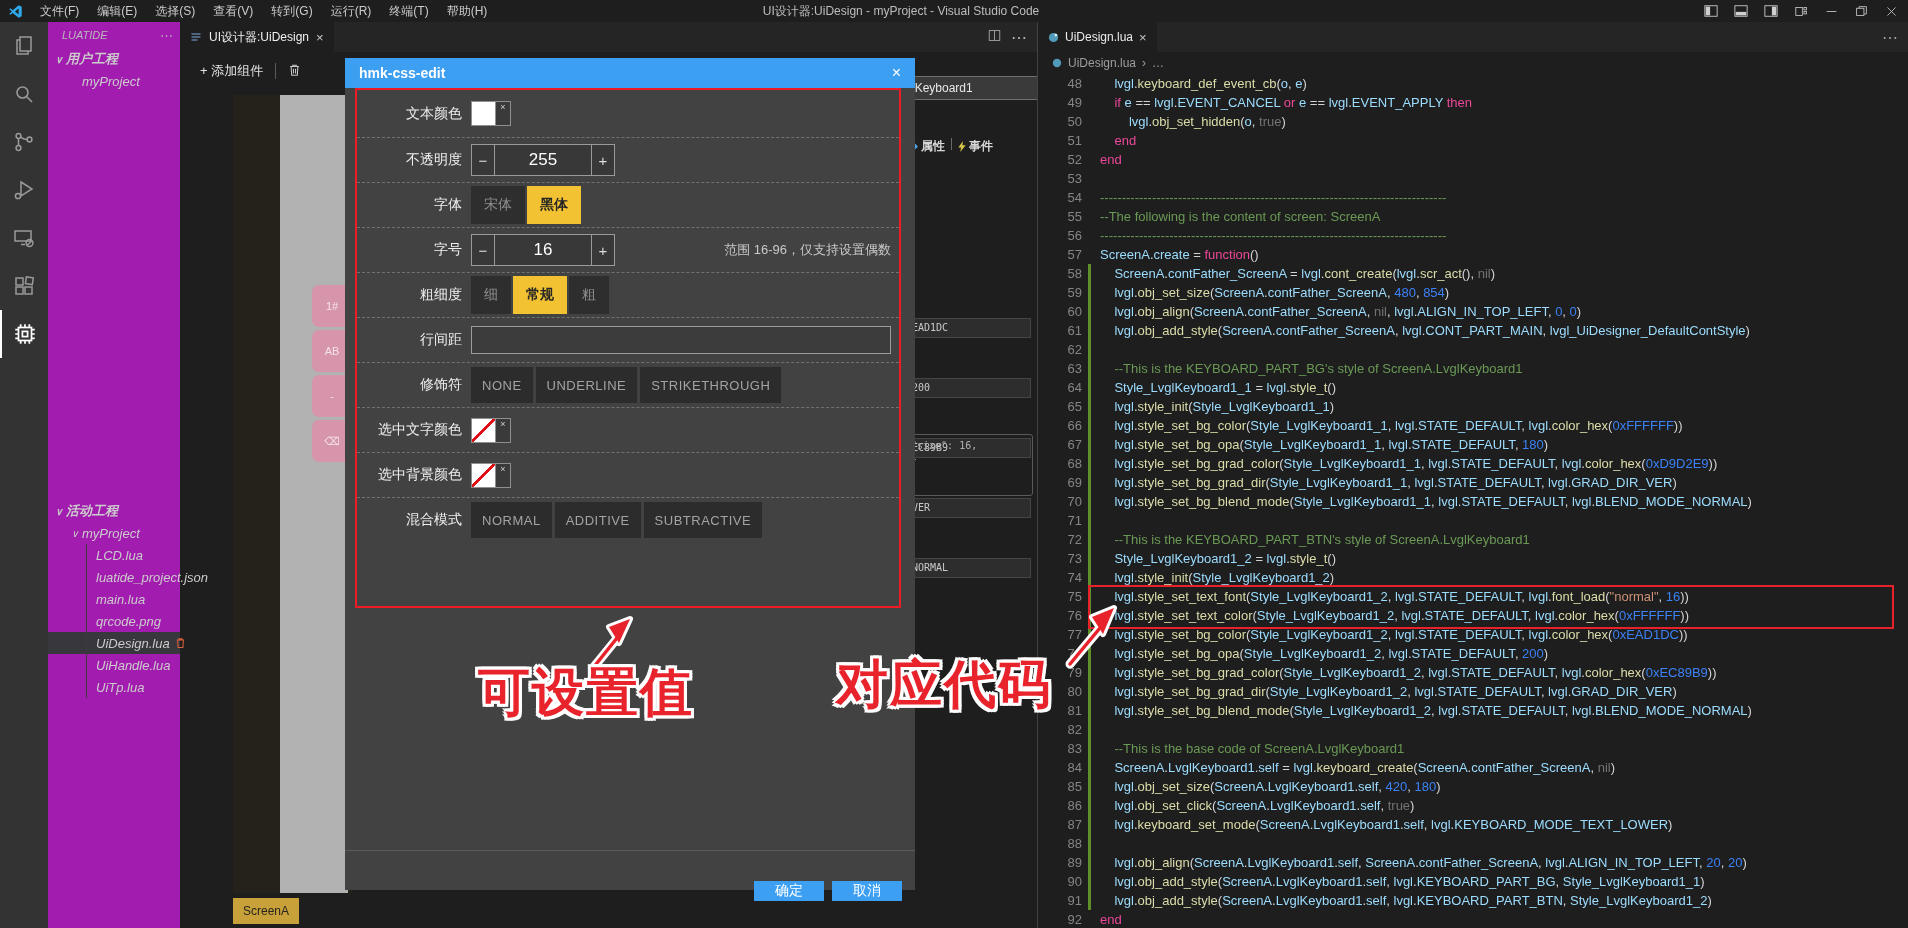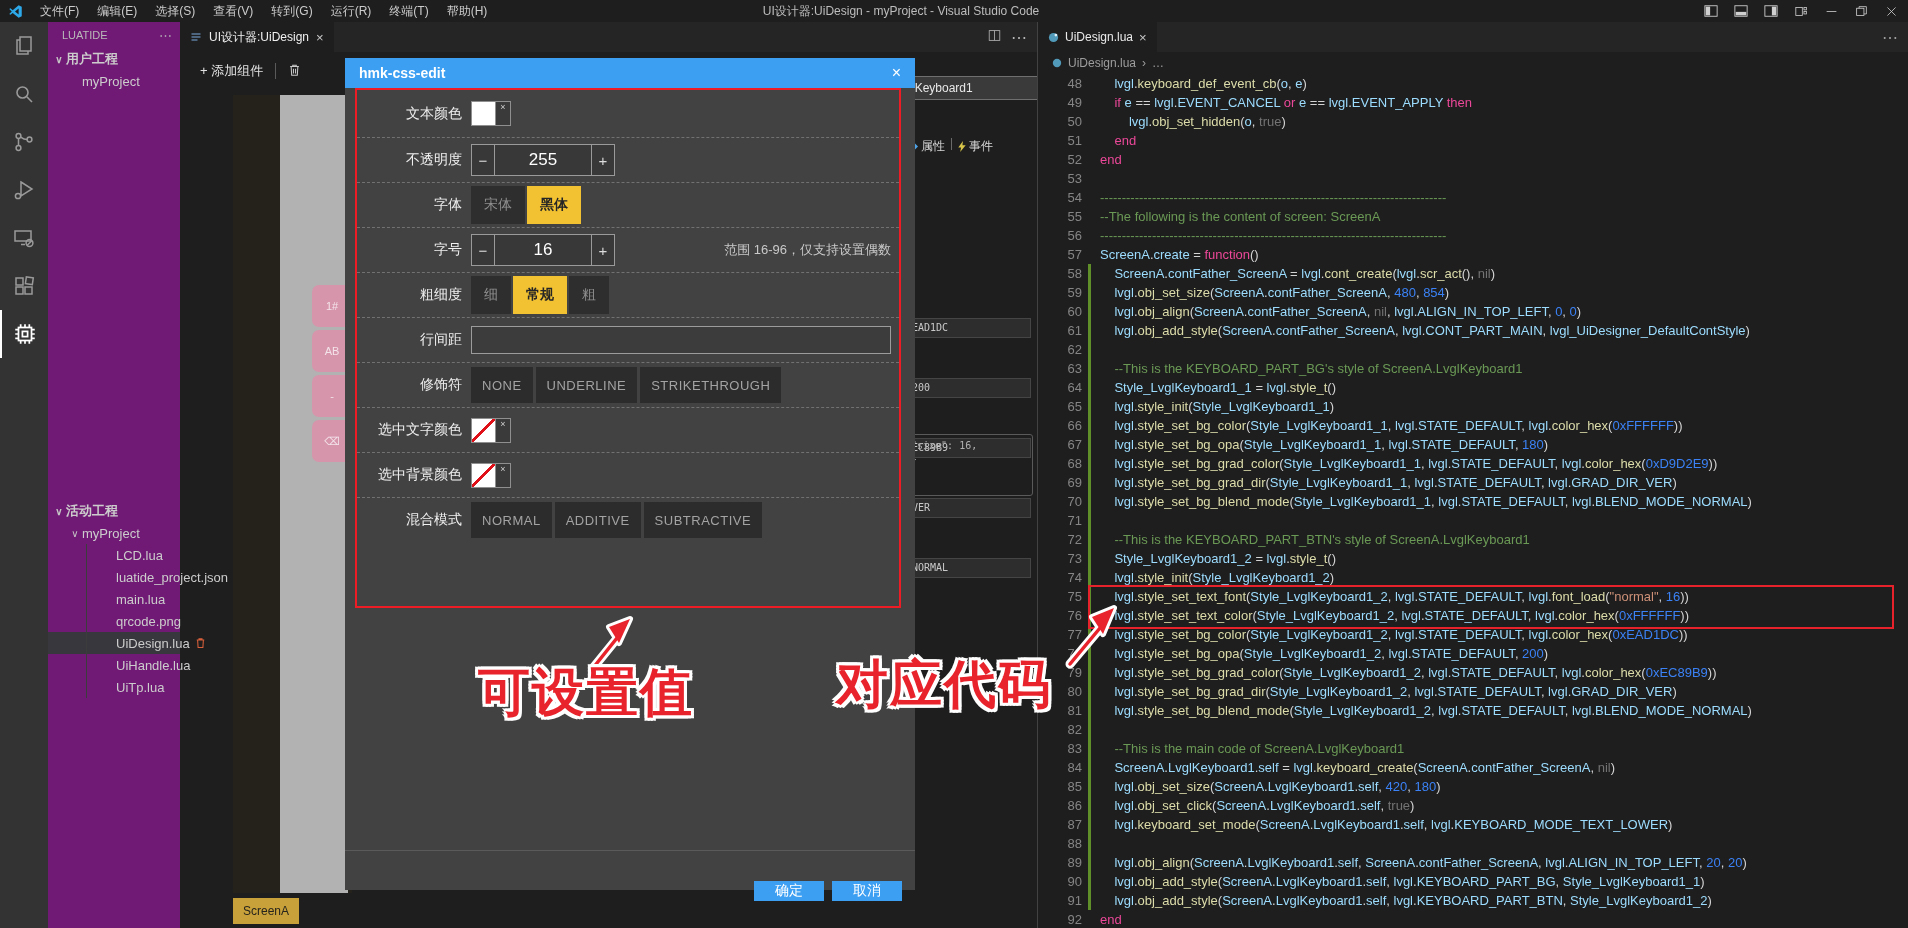--- a/index.html
+++ b/index.html
@@ -11,29 +11,29 @@
   .vsc-logo{margin:0 8px 0 8px;display:flex;align-items:center;}
   .menu-item{padding:0 9px;height:22px;display:flex;align-items:center;}
   .tb-title{position:absolute;left:901px;transform:translateX(-50%);color:#bdbdbd;white-space:nowrap;}
   .tb-controls{position:absolute;right:2px;top:0;height:22px;display:flex;align-items:center;}
   .tb-ctl{width:30px;height:22px;display:flex;align-items:center;justify-content:center;}
   
   .activitybar{position:absolute;left:0;top:22px;width:48px;bottom:0;background:#333333;z-index:24;}
   .ab-item{width:48px;height:48px;display:flex;align-items:center;justify-content:center;box-sizing:border-box;}
   .ab-item.active{border-left:2px solid #ffffff;}
   
-  .sidebar{position:absolute;left:48px;top:22px;width:132px;bottom:0;background:#701a75;z-index:24;
-           color:#cccccc;font-size:13px;}
+  .sidebar{position:absolute;left:48px;top:22px;width:132px;bottom:0;background:#a21caf;z-index:24;
+           color:#cccccc;font-size:13px;font-style:italic;}
   .sb-header{height:26px;display:flex;align-items:center;padding:0 8px 0 14px;font-size:11px;color:#b9b9b9;}
   .sb-header .more{margin-left:auto;color:#bdbdbd;font-size:13px;}
   .sb-row{height:22px;display:flex;align-items:center;white-space:nowrap;}
   .sb-chev{width:14px;text-align:center;color:#c5c5c5;font-size:10px;flex:none;}
   .sb-sec{font-weight:bold;}
   .sb-files{position:absolute;left:0;top:478px;width:132px;}
-  .sb-file{height:22px;display:flex;align-items:center;padding-left:68px;position:relative;}
+  .sb-file{height:22px;display:flex;align-items:center;padding-left:48px;position:relative;}
   .sb-file.selected{background:#37373d;}
   .sb-file .guide{position:absolute;left:38px;top:0;bottom:0;width:1px;background:#3c3c3c;}
   .sb-file .trash{margin-left:5px;display:flex;align-items:center;}
   
   .designer{position:absolute;left:180px;top:22px;width:857px;bottom:0;background:#1e1e1e;overflow:hidden;z-index:1;}
   .dz-tabbar{height:30px;background:#252526;display:flex;align-items:center;}
   .dz-tab{height:30px;background:#1e1e1e;color:#f0f0f0;font-size:12px;display:flex;align-items:center;
           padding:0 10px;gap:7px;}
   .tab-close{color:#c7c7c7;font-size:13px;}
   .dz-tab-actions{margin-left:auto;display:flex;align-items:center;gap:10px;padding-right:10px;color:#b5b5b5;}
@@ -41,21 +41,21 @@
   .dz-toolbar .sep{width:1px;height:16px;background:#5a5a5a;}
   .workspace{position:absolute;left:53px;top:73px;width:119px;height:798px;background:#24221b;}
   .preview{position:absolute;left:100px;top:73px;width:68px;height:798px;background:#b2b2b2;}
   .kb-key{position:absolute;left:132px;width:40px;height:42px;background:#d795ab;border-radius:7px;
           color:#f3e3ea;font-size:11px;display:flex;align-items:center;justify-content:center;}
   .screen-tab{position:absolute;left:53px;top:876px;width:66px;height:26px;background:#c8a13a;color:#26241c;
               font-size:12px;display:flex;align-items:center;justify-content:center;}
   
   .prop-name{position:absolute;left:725px;top:54px;width:126px;height:22px;background:#3a3a3a;
              border:1px solid #6f6f6f;color:#e8e8e8;font-size:12px;display:flex;align-items:center;padding-left:6px;}
-  .prop-tabs{position:absolute;left:729px;top:116px;display:flex;align-items:flex-start;gap:6px;color:#d8d8d8;font-size:12px;}
+  .prop-tabs{position:absolute;left:729px;top:116px;display:flex;align-items:flex-start;gap:6px;color:#d8d8d8;font-size:12px;font-weight:bold;}
   .prop-tab{display:flex;align-items:center;gap:3px;}
   .prop-tabs .sep{width:1px;height:12px;background:#6a6a6a;}
   .prop-rows{position:absolute;left:727px;top:256px;width:124px;}
   .prop-row{height:18px;margin-bottom:5px;background:#2d2d2d;border:1px solid #454545;color:#c9c9c9;
             font-family:"DejaVu Sans Mono","Liberation Mono",monospace;font-size:10px;line-height:18px;padding-left:4px;margin-top:40px;}
   .prop-json{position:absolute;left:727px;top:412px;width:118px;height:52px;border:1px solid #5a5a5a;border-radius:3px;
              color:#b0b0b0;font-family:"DejaVu Sans Mono","Liberation Mono",monospace;font-size:10px;
              line-height:14px;padding:4px 3px;}
   .group-divider{position:absolute;left:1037px;top:22px;width:1px;bottom:0;background:#424242;z-index:26;}
   
@@ -404,21 +404,21 @@
       <div class="code-line"><span class="ln">73</span><span class="chg on"></span><span class="src">    <span class="tk-var">Style_LvglKeyboard1_2</span> = <span class="tk-var">lvgl</span>.<span class="tk-fn">style_t</span>()</span></div>
       <div class="code-line"><span class="ln">74</span><span class="chg on"></span><span class="src">    <span class="tk-var">lvgl</span>.<span class="tk-fn">style_init</span>(<span class="tk-var">Style_LvglKeyboard1_2</span>)</span></div>
       <div class="code-line"><span class="ln">75</span><span class="chg on"></span><span class="src">    <span class="tk-var">lvgl</span>.<span class="tk-fn">style_set_text_font</span>(<span class="tk-var">Style_LvglKeyboard1_2</span>, <span class="tk-var">lvgl</span>.<span class="tk-var">STATE_DEFAULT</span>, <span class="tk-var">lvgl</span>.<span class="tk-fn">font_load</span>(<span class="tk-str">"normal"</span>, <span class="tk-num">16</span>))</span></div>
       <div class="code-line"><span class="ln">76</span><span class="chg on"></span><span class="src">    <span class="tk-var">lvgl</span>.<span class="tk-fn">style_set_text_color</span>(<span class="tk-var">Style_LvglKeyboard1_2</span>, <span class="tk-var">lvgl</span>.<span class="tk-var">STATE_DEFAULT</span>, <span class="tk-var">lvgl</span>.<span class="tk-fn">color_hex</span>(<span class="tk-num">0xFFFFFF</span>))</span></div>
       <div class="code-line"><span class="ln">77</span><span class="chg on"></span><span class="src">    <span class="tk-var">lvgl</span>.<span class="tk-fn">style_set_bg_color</span>(<span class="tk-var">Style_LvglKeyboard1_2</span>, <span class="tk-var">lvgl</span>.<span class="tk-var">STATE_DEFAULT</span>, <span class="tk-var">lvgl</span>.<span class="tk-fn">color_hex</span>(<span class="tk-num">0xEAD1DC</span>))</span></div>
       <div class="code-line"><span class="ln">78</span><span class="chg on"></span><span class="src">    <span class="tk-var">lvgl</span>.<span class="tk-fn">style_set_bg_opa</span>(<span class="tk-var">Style_LvglKeyboard1_2</span>, <span class="tk-var">lvgl</span>.<span class="tk-var">STATE_DEFAULT</span>, <span class="tk-num">200</span>)</span></div>
       <div class="code-line"><span class="ln">79</span><span class="chg on"></span><span class="src">    <span class="tk-var">lvgl</span>.<span class="tk-fn">style_set_bg_grad_color</span>(<span class="tk-var">Style_LvglKeyboard1_2</span>, <span class="tk-var">lvgl</span>.<span class="tk-var">STATE_DEFAULT</span>, <span class="tk-var">lvgl</span>.<span class="tk-fn">color_hex</span>(<span class="tk-num">0xEC89B9</span>))</span></div>
       <div class="code-line"><span class="ln">80</span><span class="chg on"></span><span class="src">    <span class="tk-var">lvgl</span>.<span class="tk-fn">style_set_bg_grad_dir</span>(<span class="tk-var">Style_LvglKeyboard1_2</span>, <span class="tk-var">lvgl</span>.<span class="tk-var">STATE_DEFAULT</span>, <span class="tk-var">lvgl</span>.<span class="tk-var">GRAD_DIR_VER</span>)</span></div>
       <div class="code-line"><span class="ln">81</span><span class="chg on"></span><span class="src">    <span class="tk-var">lvgl</span>.<span class="tk-fn">style_set_bg_blend_mode</span>(<span class="tk-var">Style_LvglKeyboard1_2</span>, <span class="tk-var">lvgl</span>.<span class="tk-var">STATE_DEFAULT</span>, <span class="tk-var">lvgl</span>.<span class="tk-var">BLEND_MODE_NORMAL</span>)</span></div>
       <div class="code-line"><span class="ln">82</span><span class="chg on"></span><span class="src"></span></div>
-      <div class="code-line"><span class="ln">83</span><span class="chg on"></span><span class="src"><span class="tk-com">    --This is the main code of ScreenA.LvglKeyboard1</span></span></div>
+      <div class="code-line"><span class="ln">83</span><span class="chg on"></span><span class="src"><span class="tk-com">    --This is the base code of ScreenA.LvglKeyboard1</span></span></div>
       <div class="code-line"><span class="ln">84</span><span class="chg on"></span><span class="src">    <span class="tk-var">ScreenA</span>.<span class="tk-var">LvglKeyboard1</span>.<span class="tk-var">self</span> = <span class="tk-var">lvgl</span>.<span class="tk-fn">keyboard_create</span>(<span class="tk-var">ScreenA</span>.<span class="tk-var">contFather_ScreenA</span>, <span class="tk-lit">nil</span>)</span></div>
       <div class="code-line"><span class="ln">85</span><span class="chg on"></span><span class="src">    <span class="tk-var">lvgl</span>.<span class="tk-fn">obj_set_size</span>(<span class="tk-var">ScreenA</span>.<span class="tk-var">LvglKeyboard1</span>.<span class="tk-var">self</span>, <span class="tk-num">420</span>, <span class="tk-num">180</span>)</span></div>
       <div class="code-line"><span class="ln">86</span><span class="chg on"></span><span class="src">    <span class="tk-var">lvgl</span>.<span class="tk-fn">obj_set_click</span>(<span class="tk-var">ScreenA</span>.<span class="tk-var">LvglKeyboard1</span>.<span class="tk-var">self</span>, <span class="tk-lit">true</span>)</span></div>
       <div class="code-line"><span class="ln">87</span><span class="chg on"></span><span class="src">    <span class="tk-var">lvgl</span>.<span class="tk-fn">keyboard_set_mode</span>(<span class="tk-var">ScreenA</span>.<span class="tk-var">LvglKeyboard1</span>.<span class="tk-var">self</span>, <span class="tk-var">lvgl</span>.<span class="tk-var">KEYBOARD_MODE_TEXT_LOWER</span>)</span></div>
       <div class="code-line"><span class="ln">88</span><span class="chg on"></span></div>
       <div class="code-line"><span class="ln">89</span><span class="chg on"></span><span class="src">    <span class="tk-var">lvgl</span>.<span class="tk-fn">obj_align</span>(<span class="tk-var">ScreenA</span>.<span class="tk-var">LvglKeyboard1</span>.<span class="tk-var">self</span>, <span class="tk-var">ScreenA</span>.<span class="tk-var">contFather_ScreenA</span>, <span class="tk-var">lvgl</span>.<span class="tk-var">ALIGN_IN_TOP_LEFT</span>, <span class="tk-num">20</span>, <span class="tk-num">20</span>)</span></div>
       <div class="code-line"><span class="ln">90</span><span class="chg on"></span><span class="src">    <span class="tk-var">lvgl</span>.<span class="tk-fn">obj_add_style</span>(<span class="tk-var">ScreenA</span>.<span class="tk-var">LvglKeyboard1</span>.<span class="tk-var">self</span>, <span class="tk-var">lvgl</span>.<span class="tk-var">KEYBOARD_PART_BG</span>, <span class="tk-var">Style_LvglKeyboard1_1</span>)</span></div>
       <div class="code-line"><span class="ln">91</span><span class="chg on"></span><span class="src">    <span class="tk-var">lvgl</span>.<span class="tk-fn">obj_add_style</span>(<span class="tk-var">ScreenA</span>.<span class="tk-var">LvglKeyboard1</span>.<span class="tk-var">self</span>, <span class="tk-var">lvgl</span>.<span class="tk-var">KEYBOARD_PART_BTN</span>, <span class="tk-var">Style_LvglKeyboard1_2</span>)</span></div>
       <div class="code-line"><span class="ln">92</span><span class="chg"></span><span class="src"><span class="tk-kw">end</span></span></div>
     </div>

